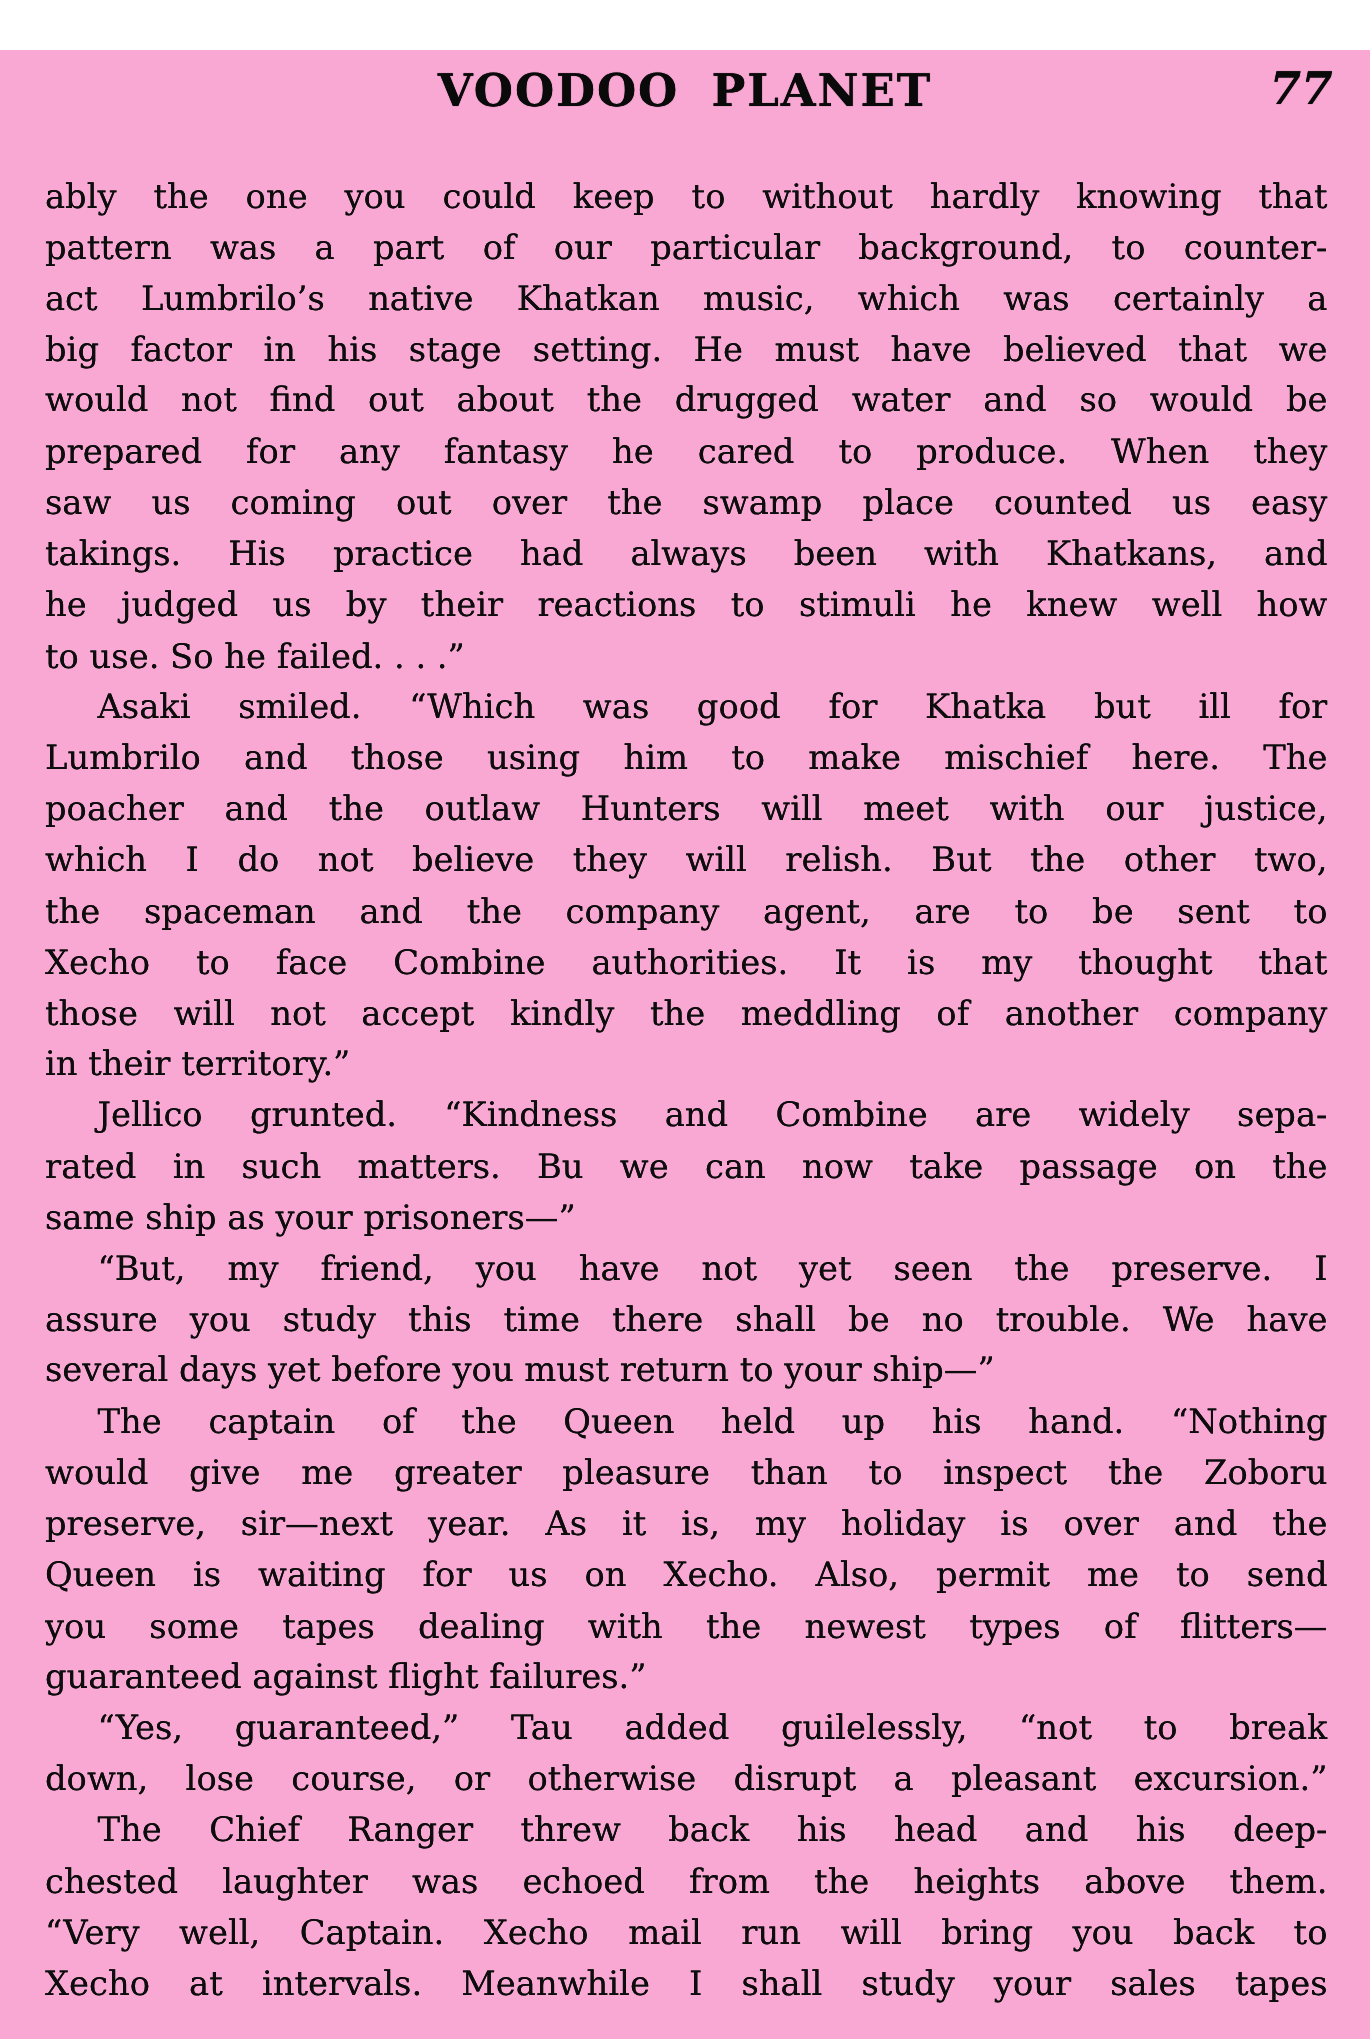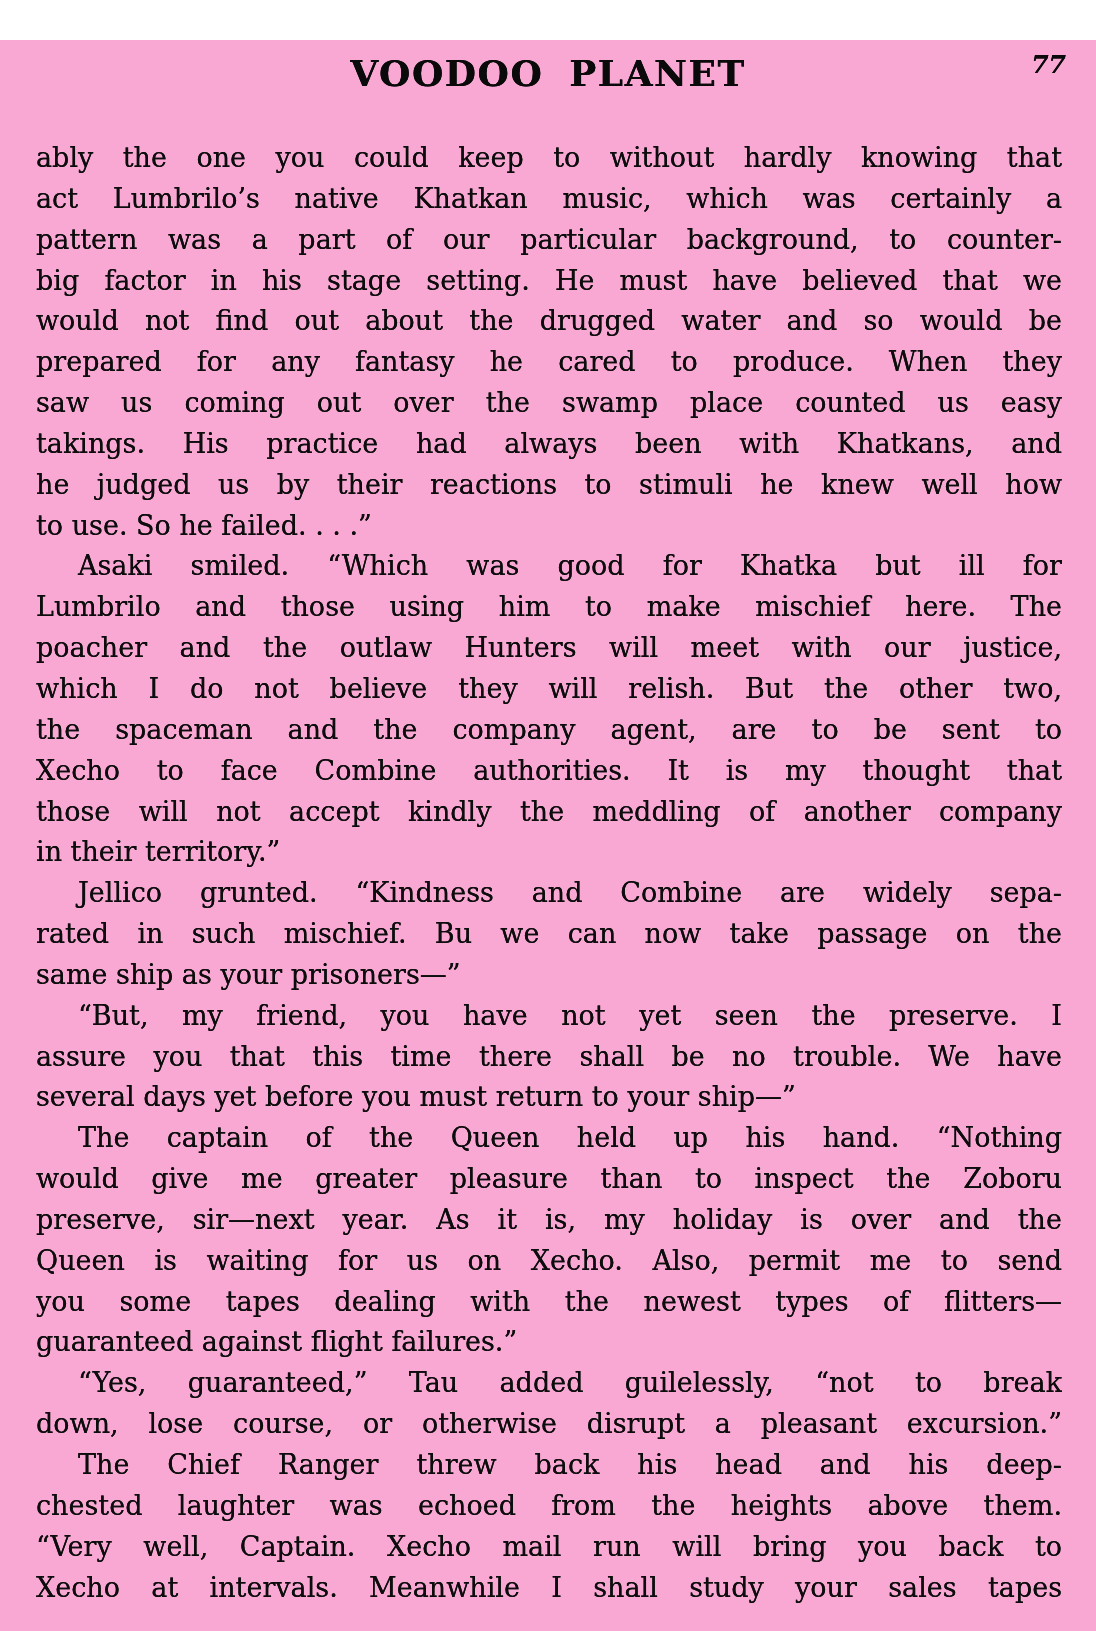--- a/index.html
+++ b/index.html
@@ -31,21 +31,21 @@
     word-spacing: 12px;
     color: #0a0a0a;
     text-shadow: 0 0 0.6px #000;
   }
   .page-number {
     position: absolute;
     top: 10px;
     right: 30px;
     font-weight: bold;
     font-style: italic;
-    font-size: 25px;
+    font-size: 36px;
     color: #0a0a0a;
     text-shadow: 0 0 0.6px #000;
   }
   .page-body {
     position: absolute;
     left: 36px;
     top: 98px;
     width: 1026px;
   }
   .para { margin: 0; padding: 0; }
@@ -75,48 +75,48 @@
 </style>
 </head>
 <body>
 
 <div class="page">
   <div class="running-head">VOODOO PLANET</div>
   <div class="page-number">77</div>
   <div class="page-body">
       <div class="para">
         <div class="line first"><span>ably the one you could keep to without hardly knowing that</span></div>
+        <div class="line"><span>pattern was a part of our particular background, to counter-</span></div>
         <div class="line"><span>act Lumbrilo’s native Khatkan music, which was certainly a</span></div>
-        <div class="line"><span>pattern was a part of our particular background, to counter-</span></div>
         <div class="line"><span>big factor in </span><span class="it">his</span><span> stage setting. He must have believed that we</span></div>
         <div class="line"><span>would not find out about the drugged water and so would be</span></div>
         <div class="line"><span>prepared for any fantasy he cared to produce. When they</span></div>
         <div class="line"><span>saw us coming out over the swamp place counted us easy</span></div>
         <div class="line"><span>takings. His practice had always been with Khatkans, and</span></div>
         <div class="line"><span>he judged us by their reactions to stimuli he knew well how</span></div>
         <div class="line last"><span>to use. So he failed. . . .”</span></div>
       </div>
       <div class="para indent">
         <div class="line first"><span>Asaki smiled. “Which was good for Khatka but ill for</span></div>
         <div class="line"><span>Lumbrilo and those using him to make mischief here. The</span></div>
         <div class="line"><span>poacher and the outlaw Hunters will meet with our justice,</span></div>
         <div class="line"><span>which I do not believe they will relish. But the other two,</span></div>
         <div class="line"><span>the spaceman and the company agent, are to be sent to</span></div>
         <div class="line"><span>Xecho to face Combine authorities. It is my thought that</span></div>
         <div class="line"><span>those will not accept kindly the meddling of another company</span></div>
         <div class="line last"><span>in their territory.”</span></div>
       </div>
       <div class="para indent">
         <div class="line first"><span>Jellico grunted. “Kindness and Combine are widely sepa-</span></div>
-        <div class="line"><span>rated in such mischief. Bu we can now take passage on the</span></div>
+        <div class="line"><span>rated in such matters. Bu we can now take passage on the</span></div>
         <div class="line last"><span>same ship as your prisoners—”</span></div>
       </div>
       <div class="para indent">
         <div class="line first"><span>“But, my friend, you have not yet seen the preserve. I</span></div>
-        <div class="line"><span>assure you that </span><span class="it">this</span><span> time there shall be no trouble. We have</span></div>
+        <div class="line"><span>assure you study </span><span class="it">this</span><span> time there shall be no trouble. We have</span></div>
         <div class="line last"><span>several days yet before you must return to your ship—”</span></div>
       </div>
       <div class="para indent">
         <div class="line first"><span>The captain of the </span><span class="it">Queen</span><span> held up his hand. “Nothing</span></div>
         <div class="line"><span>would give me greater pleasure than to inspect the Zoboru</span></div>
         <div class="line"><span>preserve, sir—next year. As it is, my holiday is over and the</span></div>
         <div class="line"><span class="it">Queen</span><span> is waiting for us on Xecho. Also, permit me to send</span></div>
         <div class="line"><span>you some tapes dealing with the newest types of flitters—</span></div>
         <div class="line last"><span>guaranteed against flight failures.”</span></div>
       </div>

